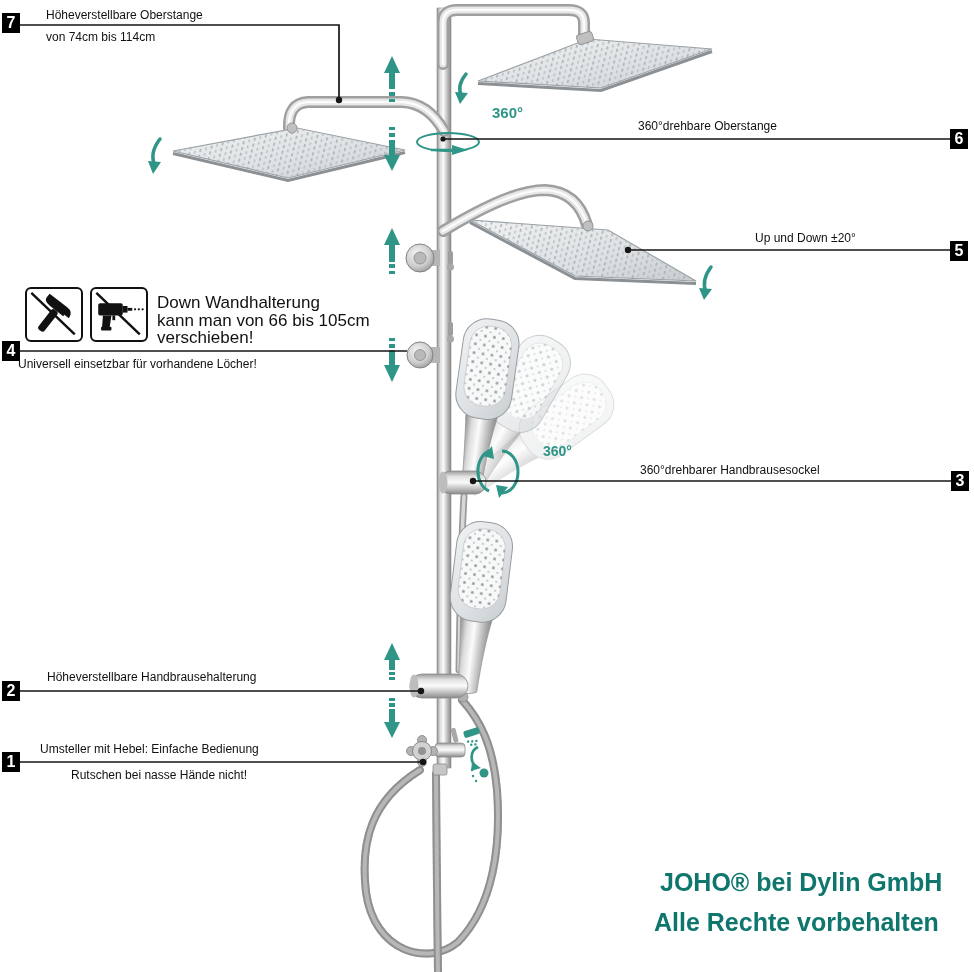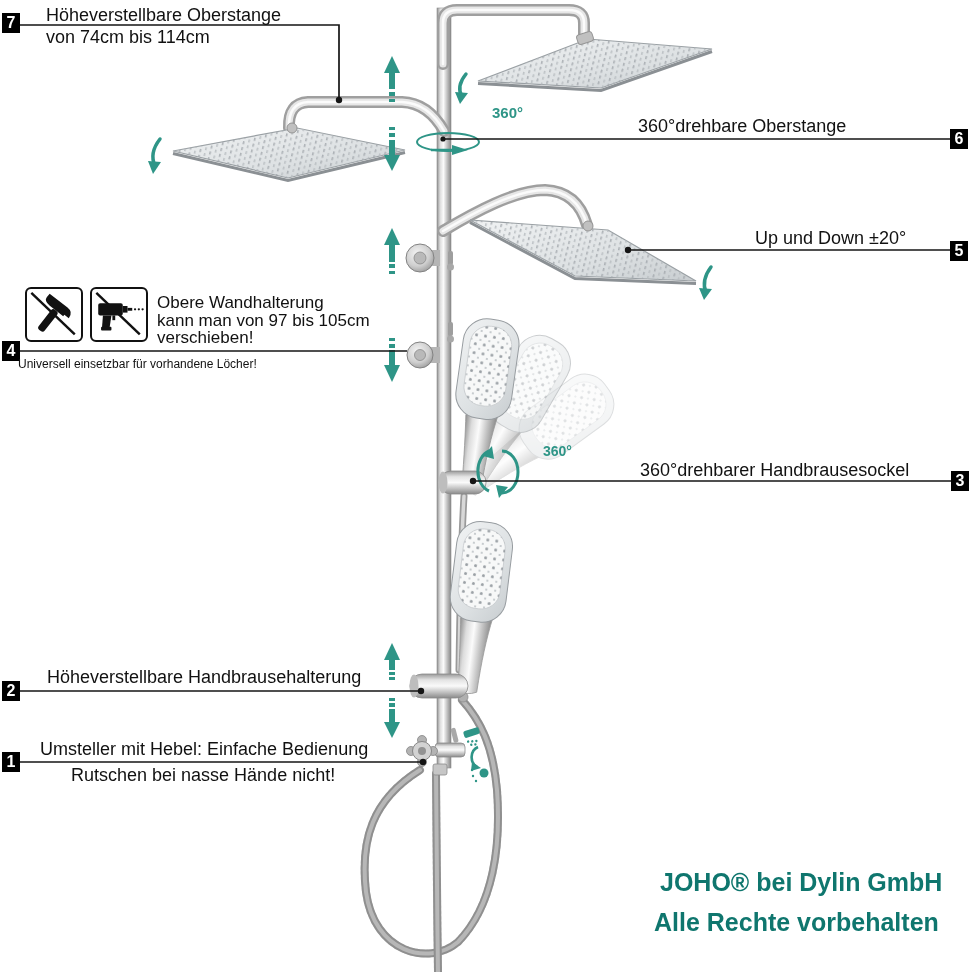--- a/index.html
+++ b/index.html
@@ -1,19 +1,19 @@
 <!DOCTYPE html>
 <html><head>
 <meta charset="utf-8">
 <style>
   html,body{margin:0;padding:0;background:#fff;}
   .stage{position:relative;width:974px;height:972px;background:#fff;overflow:hidden;
          font-family:"Liberation Sans",sans-serif;color:#111;}
   svg.draw{position:absolute;left:0;top:0;}
-  .lbl{position:absolute;white-space:nowrap;font-size:18px;line-height:22px;color:#111;}
+  .lbl{position:absolute;white-space:nowrap;font-size:12px;line-height:22px;color:#111;}
   .lbl-s{font-size:17px;line-height:17.5px;}
   .lbl-u{font-size:12px;}
   .badge{position:absolute;width:18px;height:20px;background:#000;color:#fff;
          font-weight:700;font-size:16px;line-height:20px;text-align:center;}
   .rot{position:absolute;color:#2E9587;font-weight:700;font-size:15px;white-space:nowrap;margin-left:32px;}
   .rot-s{font-size:14px;}
   .footer-line{position:absolute;font-weight:700;font-size:25px;white-space:nowrap;color:#0f766e;}
   .iconbox{position:absolute;width:58px;height:55px;border:2.5px solid #111;border-radius:6px;
            background:#fff;box-sizing:border-box;}
   .iconbox svg{display:block;width:100%;height:100%;}
@@ -303,22 +303,22 @@
           <circle cx="53" cy="21.5" r="1.2"></circle>
         <path d="M 11,28 L 20,28 L 18,41 L 10,41 Z"></path>
         <rect x="9" y="40" width="11" height="4" rx="1"></rect>
         <rect x="21" y="28" width="3" height="5"></rect>
       </g>
       <line x1="4" y1="4" x2="50" y2="48" stroke="#111" stroke-width="2.6"></line>
     </svg>
   </div>
 
   <div class="lbl lbl-s" style="left:157px;top:294px;">
-    <div>Obere Wandhalterung</div>
-    <div>kann man von 97 bis 105cm</div>
+    <div>Down Wandhalterung</div>
+    <div>kann man von 66 bis 105cm</div>
     <div>verschieben!</div>
   </div>
   <div class="lbl lbl-u" style="left:18px;top:353px;">Universell einsetzbar für vorhandene Löcher!</div>
 
   <div class="lbl" style="left:640px;top:459px;">360°drehbarer Handbrausesockel</div>
 
   <div class="lbl" style="left:47px;top:666px;">Höheverstellbare Handbrausehalterung</div>
 
   <div class="lbl" style="left:40px;top:738px;">Umsteller mit Hebel: Einfache Bedienung</div>
   <div class="lbl" style="left:71px;top:764px;">Rutschen bei nasse Hände nicht!</div>

